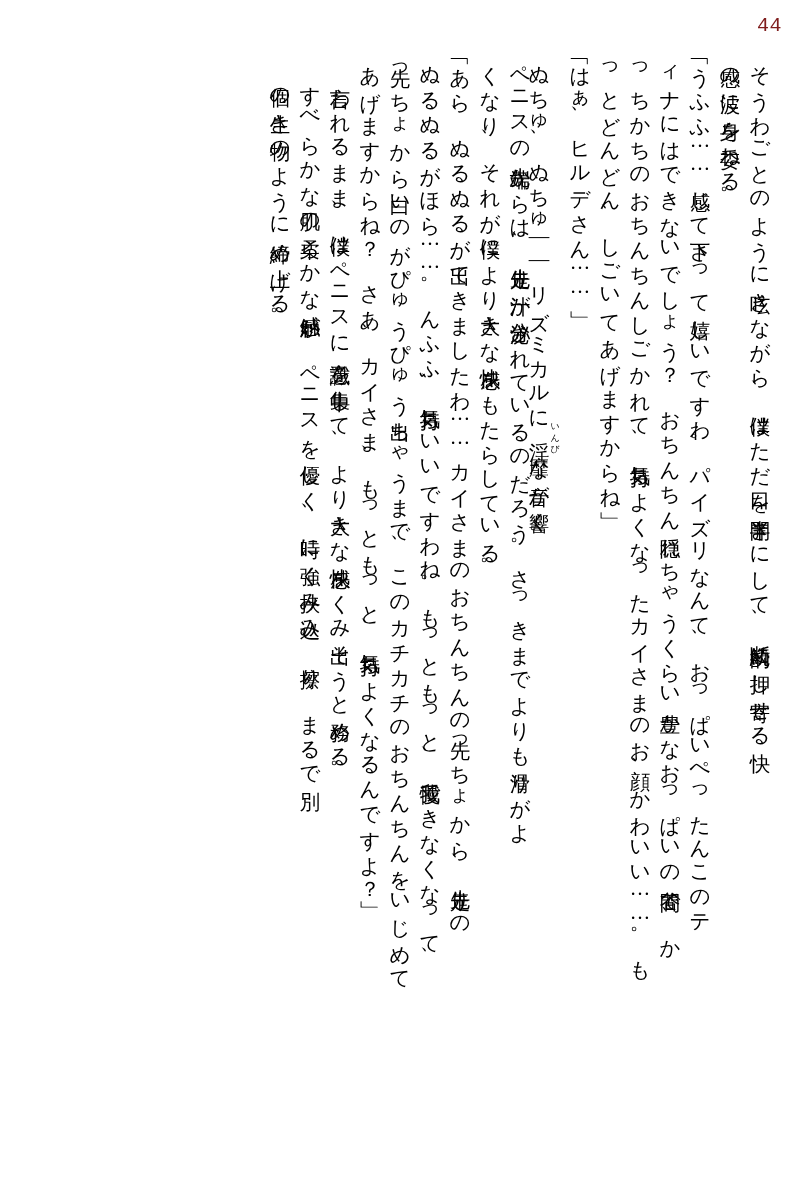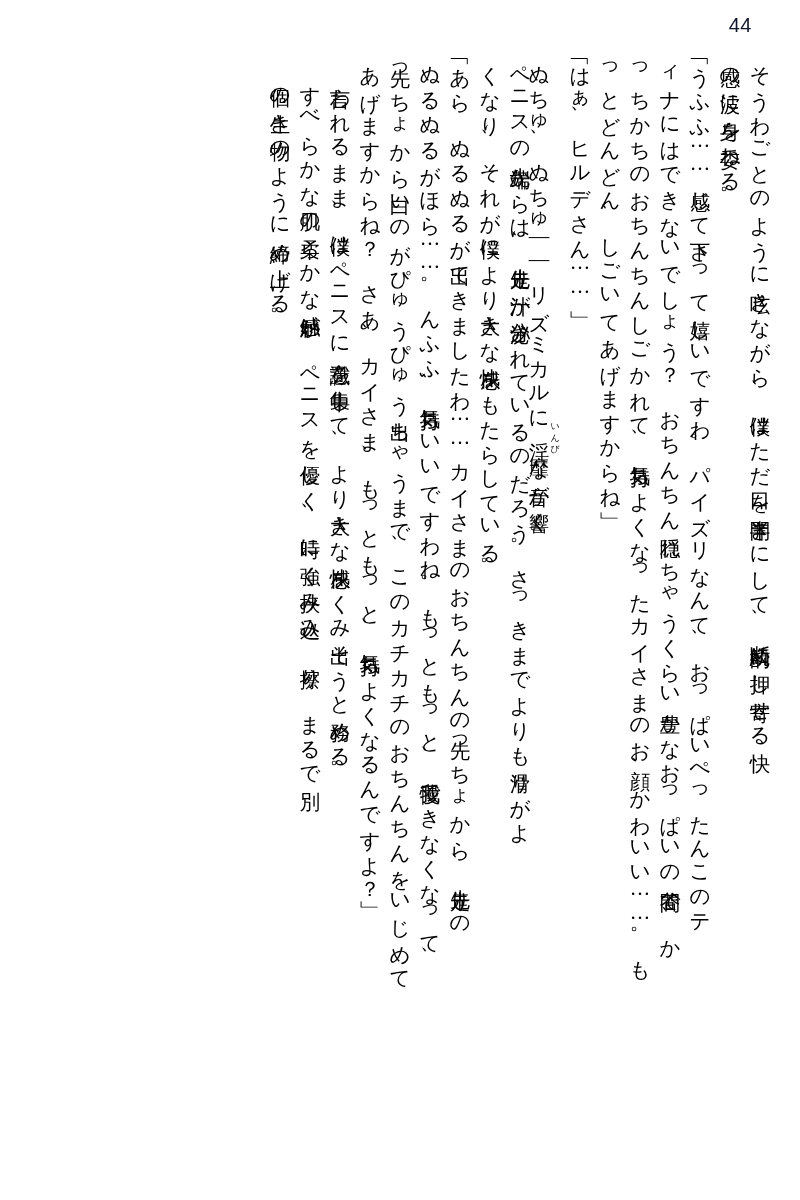--- a/index.html
+++ b/index.html
@@ -18,25 +18,25 @@
   .page {
     position: absolute;
     inset: 0;
     width: 800px;
     height: 1200px;
     background: #ffffff;
   }
   .page-number {
     position: absolute;
     top: 14px;
-    right: 48px;
+    right: 18px;
     font-size: 20px;
-    font-family: Liberation Sans, sans-serif;
+    font-family: Liberation Mono, monospace;
     letter-spacing: 0.5px;
-    color: #0f172a;
+    color: #7f1d1d;
   }
   
   .vtext {
     position: absolute;
     top: 52px;
     right: 30px;
     left: 34px;
     height: 1120px;
     display: flex;
     flex-direction: row-reverse;

